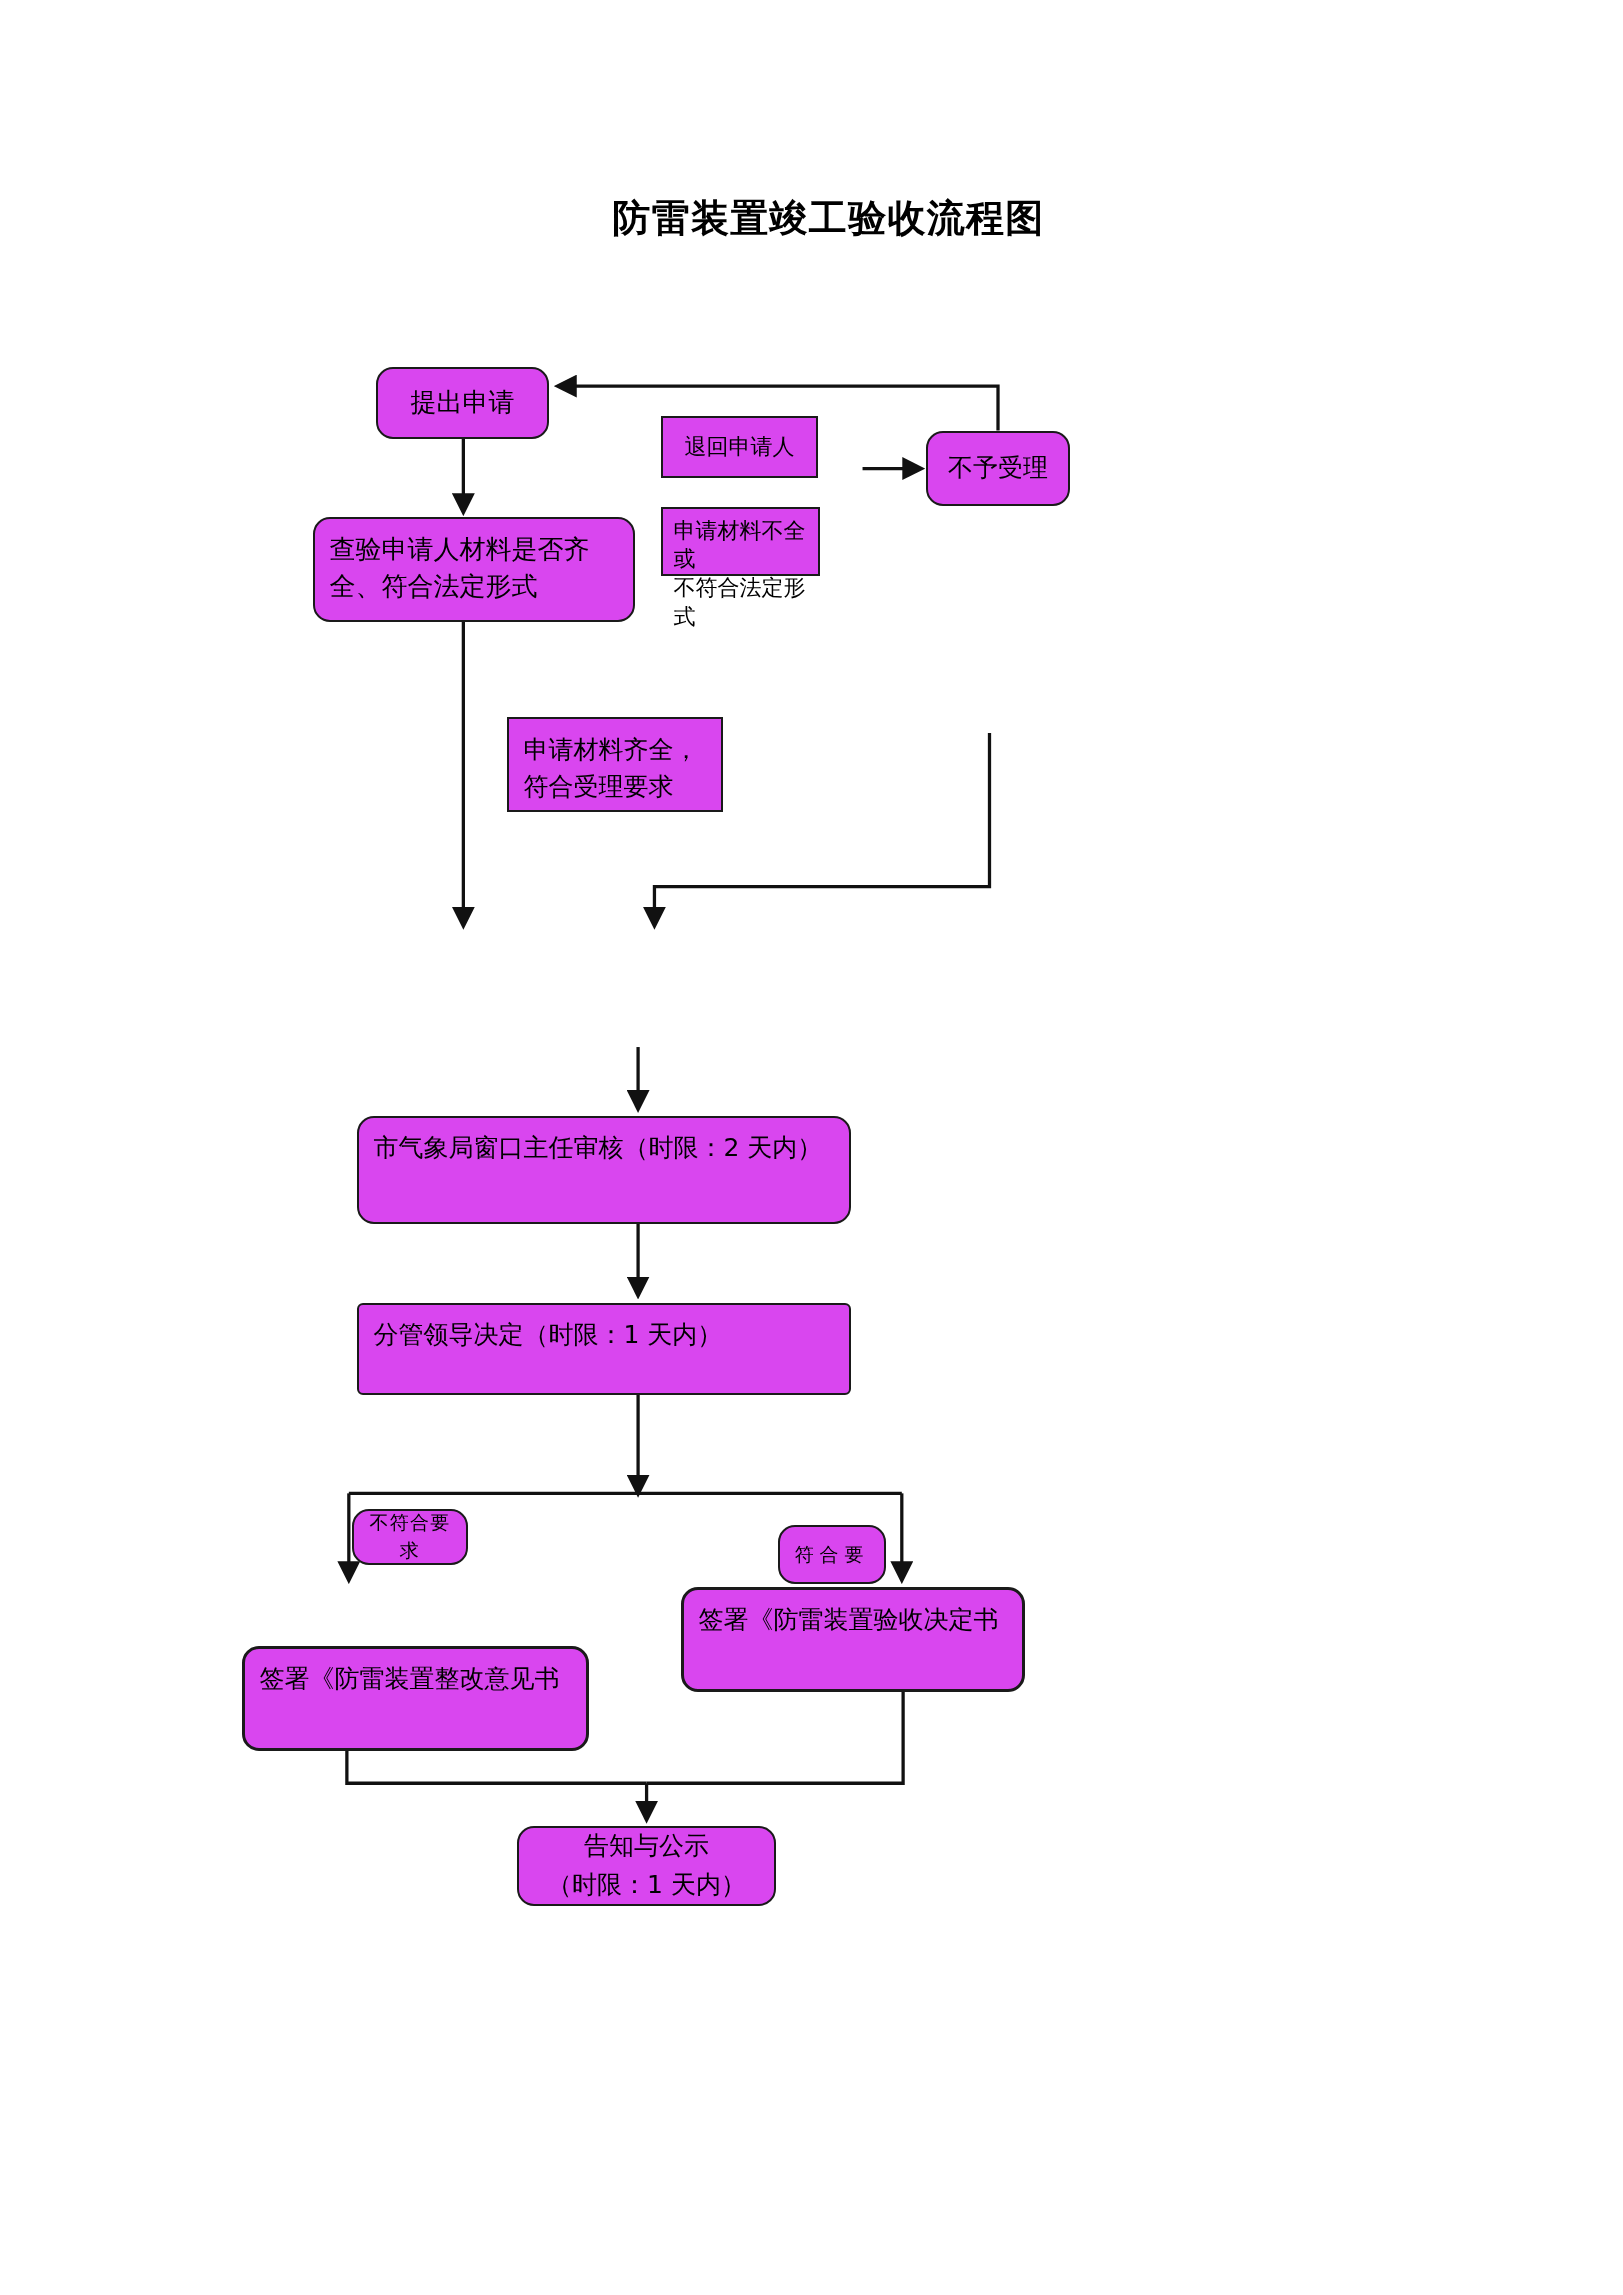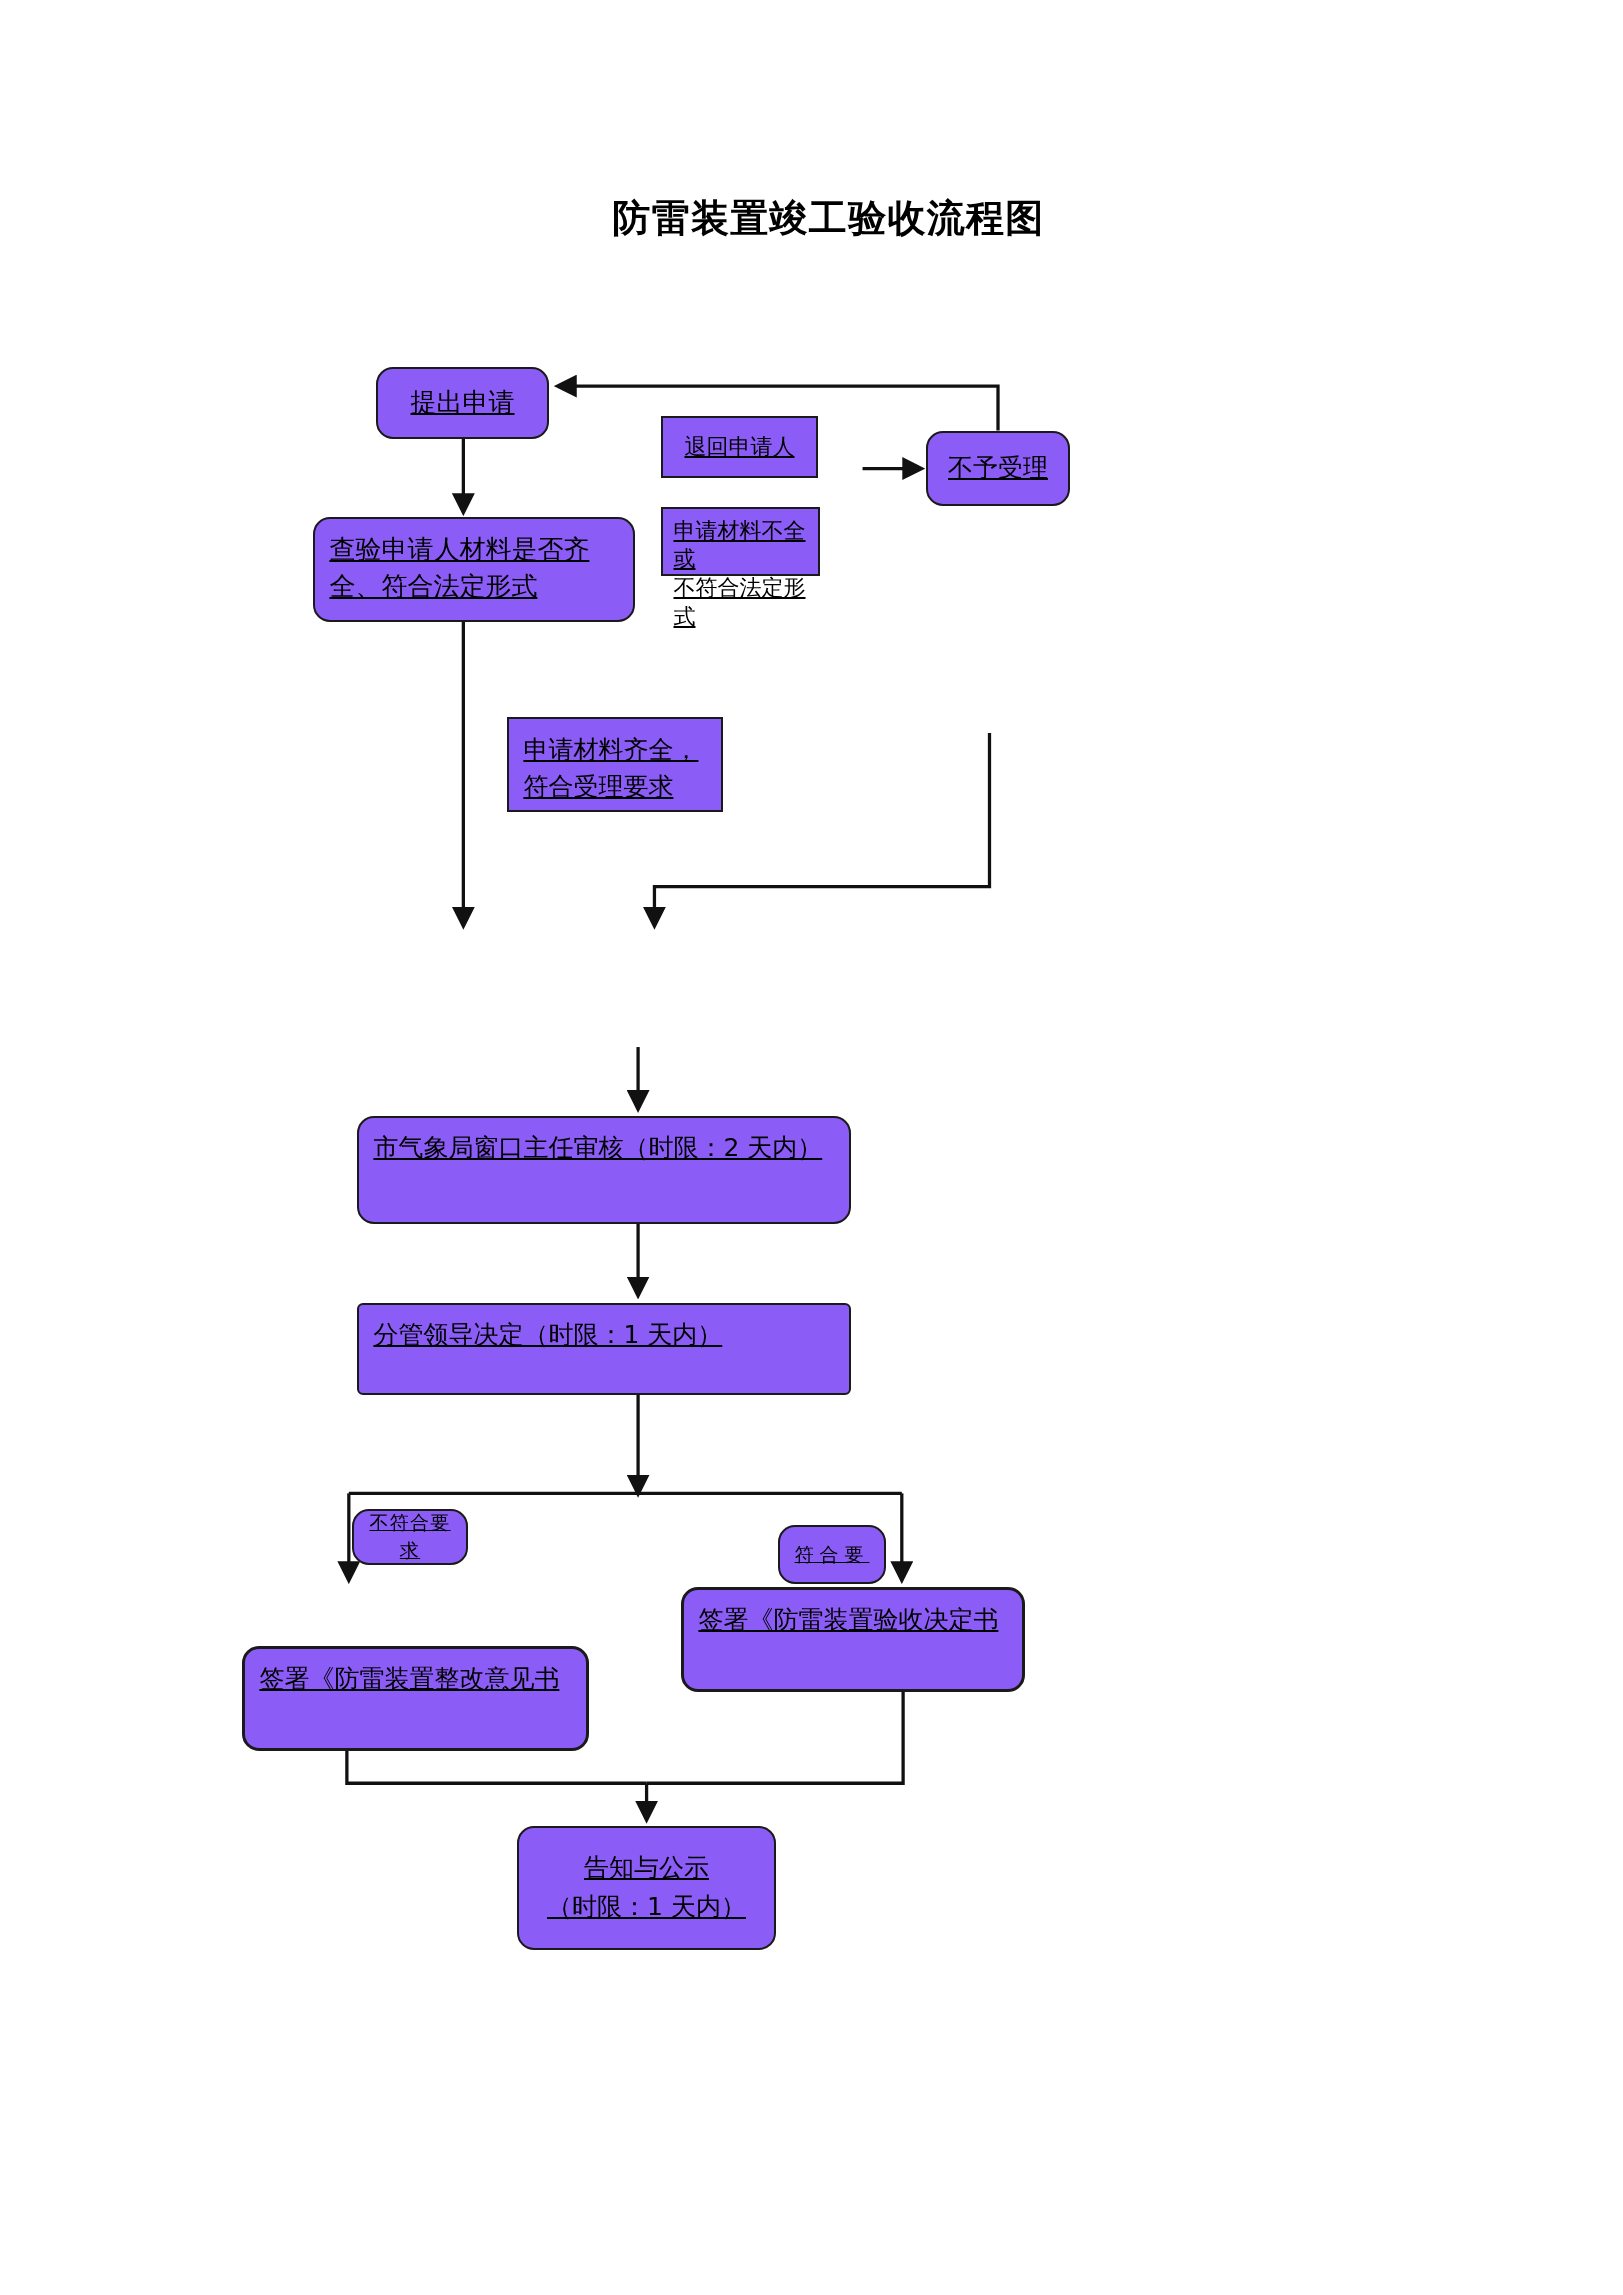--- a/index.html
+++ b/index.html
@@ -34,26 +34,25 @@
     position: absolute;
     left: 0;
     top: 0;
     width: 1623px;
     height: 2295px;
     pointer-events: none;
   }
   .node {
     position: absolute;
     box-sizing: border-box;
-    background: #8b5cf6;
+    background: #d946ef;
     border: 2px solid #1a1a1a;
     display: flex;
     align-items: flex-start;
     justify-content: center;
-    text-decoration: underline;
   }
   .node .txt {
     display: block;
     width: 100%;
     font-size: 25px;
     line-height: 1.45;
     white-space: pre-line;
   }
   .rounded { border-radius: 17px; }
   .rect { border-radius: 0; }
@@ -99,21 +98,21 @@
 
   #n-conf       { left: 778px; top: 1525px; width: 108px; height: 59px; }
   #n-conf .txt  { font-size: 19px; text-align: center; letter-spacing: 5.9px; }
 
   #n-rectify    { left: 242px;  top: 1646px; width: 347px; height: 105px; }
   #n-rectify .txt { font-size: 25px; }
 
   #n-accept     { left: 681px; top: 1587px; width: 344px; height: 105px; }
   #n-accept .txt{ font-size: 25px; }
 
-  #n-notify     { left: 517px;  top: 1826px; width: 259px; height: 124px; }
+  #n-notify     { left: 517px;  top: 1826px; width: 259px; height: 80px; }
   #n-notify .txt{ font-size: 25px; text-align: center; line-height: 1.55; }
 </style>
 </head>
 <body>
 
 <div id="page">
 
   <div id="chart-title">防雷装置竣工验收流程图</div>
 
   <svg id="edges" viewBox="0 0 2480 3507" xmlns="http://www.w3.org/2000/svg">

